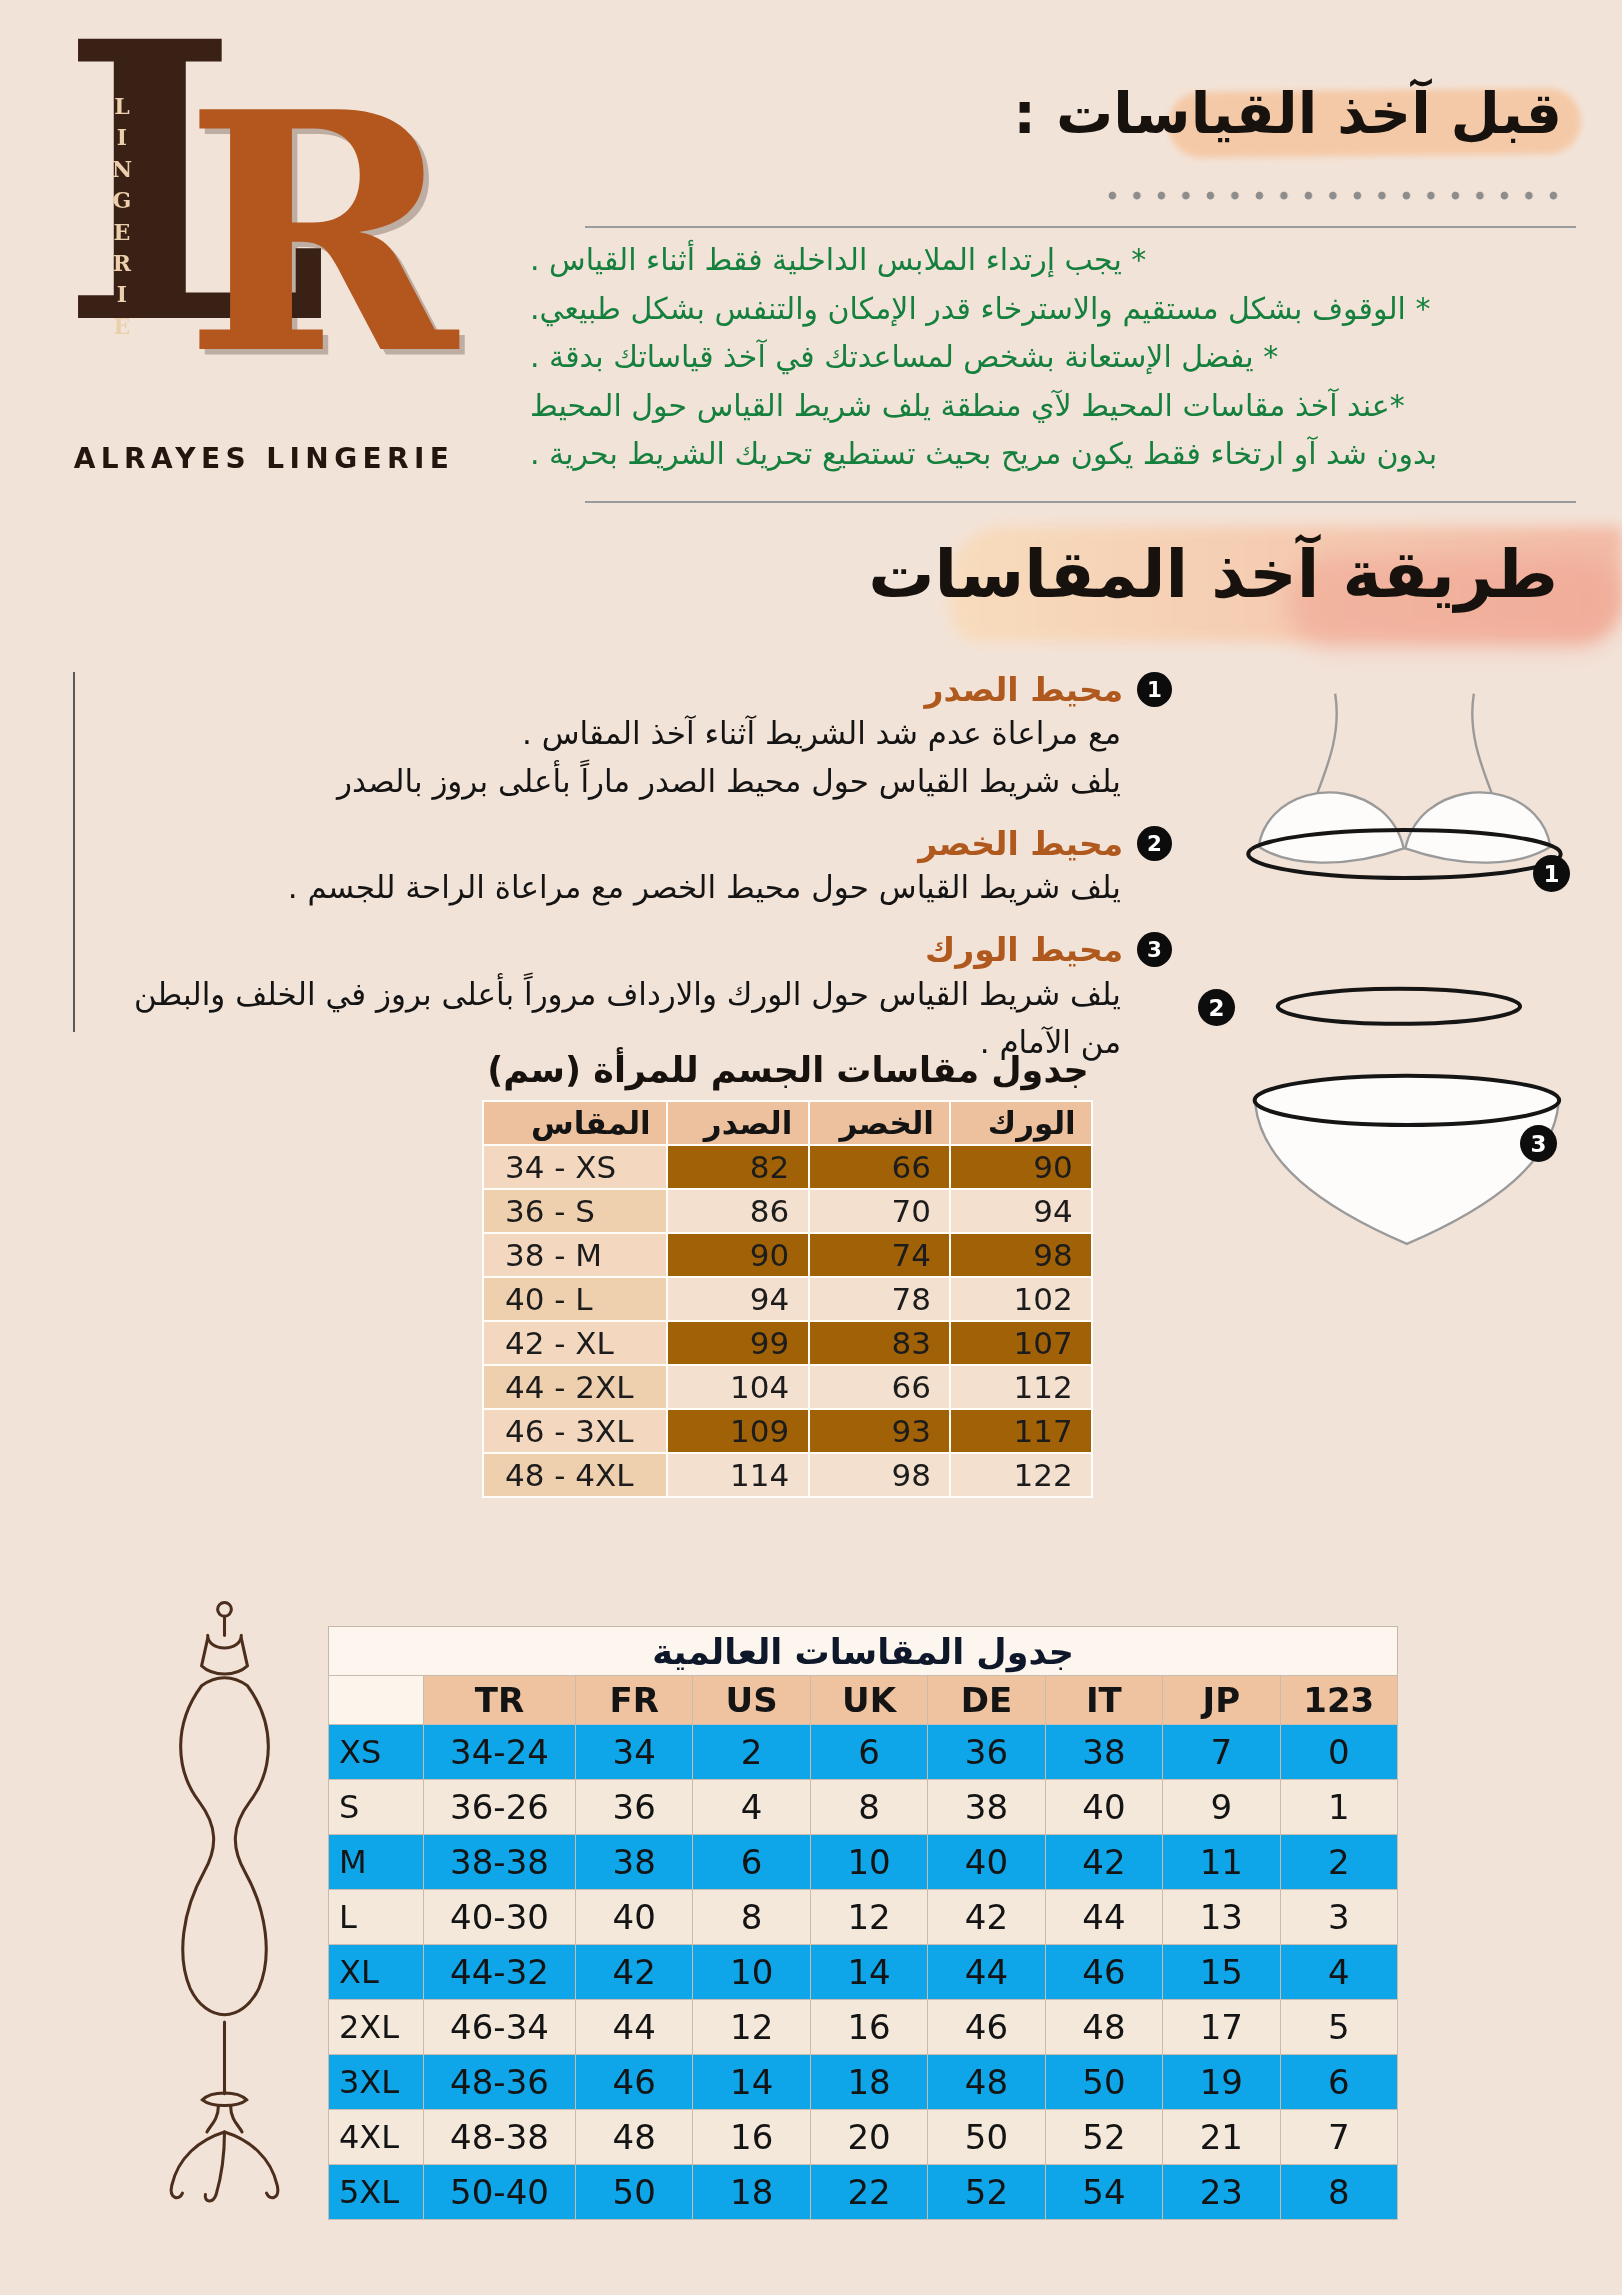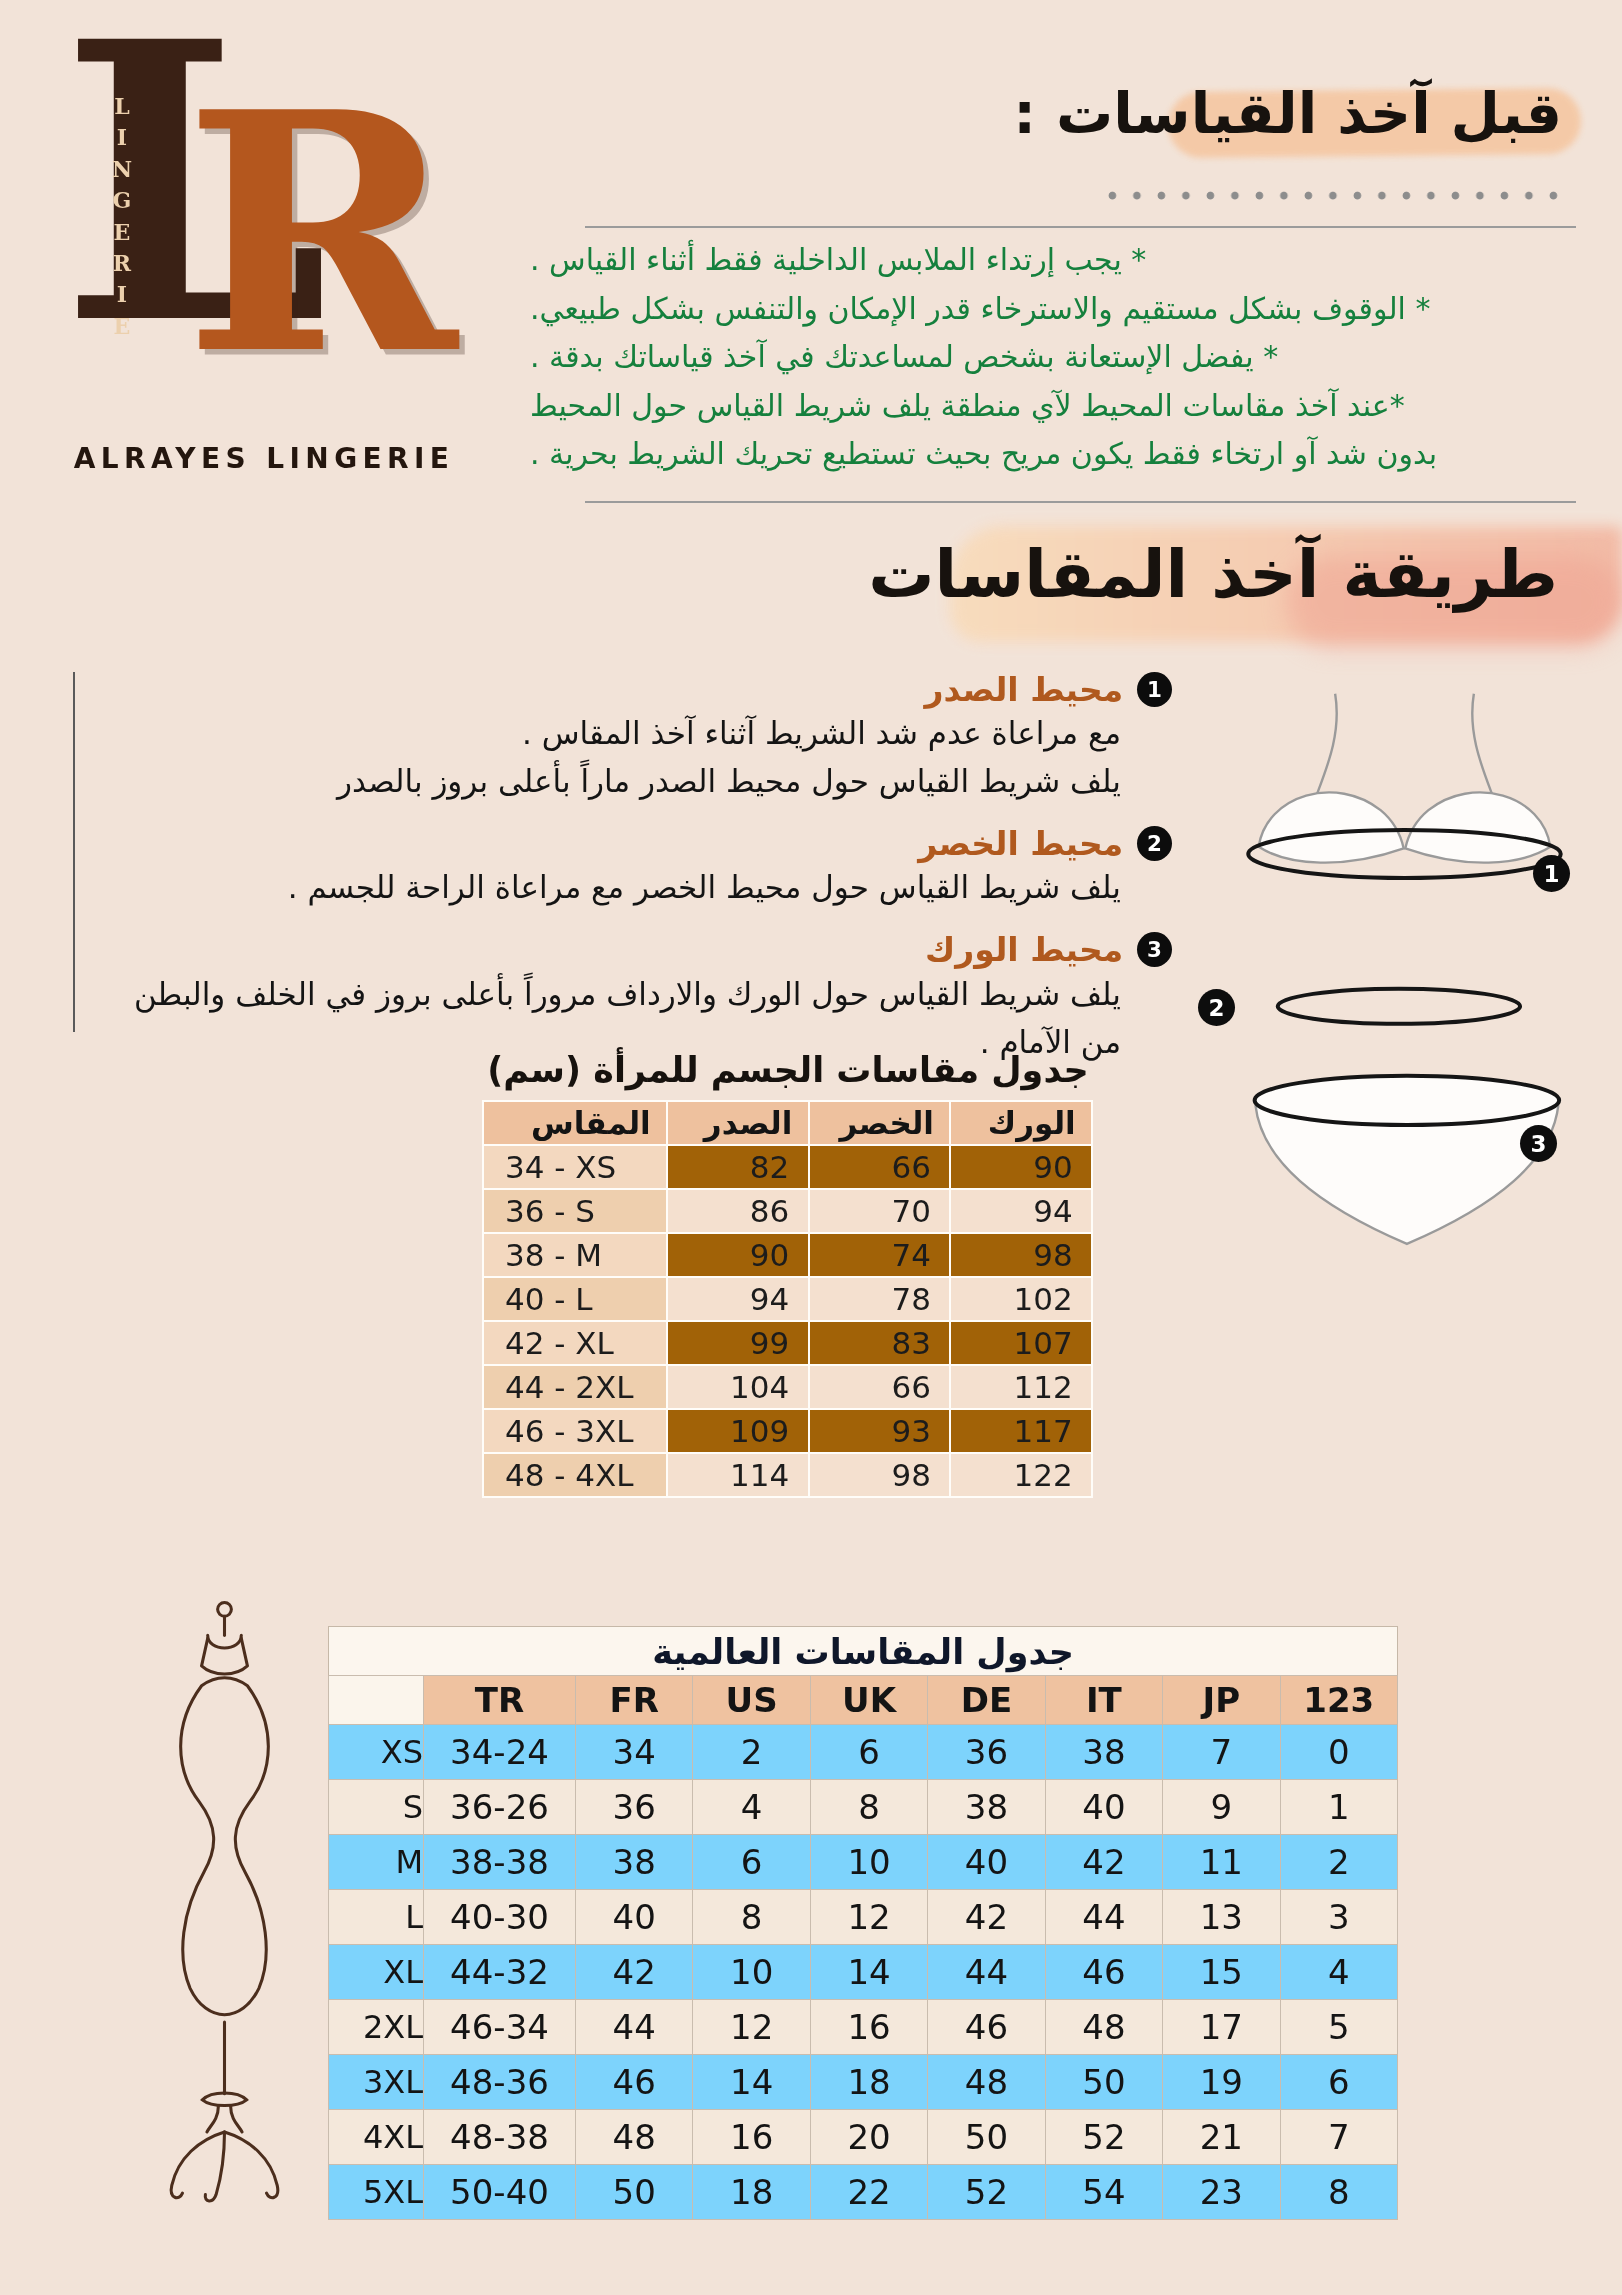--- a/index.html
+++ b/index.html
@@ -129,31 +129,31 @@
 
   
   #intl-title-band {
     left: 328px; top: 1626px; width: 1070px; height: 51px;
     background: #fcf6ee; border: 1.5px solid #c6b8a8;
     display: flex; align-items: center; justify-content: center;
     font-size: 35px; font-weight: 700; direction: rtl; color: #0f172a;
   }
   .intl-table {
     left: 328px; top: 1675px; width: 1070px;
-    border-collapse: collapse; background: #7dd3fc; table-layout: fixed;
+    border-collapse: collapse; background: #0ea5e9; table-layout: fixed;
   }
   .intl-table th, .intl-table td { border: 1.5px solid #c9bcae; }
   .intl-table thead th {
     background: #efc2a0; font-size: 34px; font-weight: 700;
     height: 49px; text-align: center; color: #141414;
   }
   .intl-table thead th:first-child { background: #fbf5ec; width: 95px; }
   .intl-table thead th:nth-child(2) { width: 152px; }
   .intl-table td { font-size: 34px; height: 55px; text-align: center; color: #141414; }
-  .intl-table td:first-child { text-align: right; padding-left: 10px; font-size: 32px; }
+  .intl-table td:first-child { text-align: left; padding-left: 10px; font-size: 32px; }
   .intl-table tbody tr:nth-child(even) { background: #f4e8db; }
 
   
   #dressform-svg { left: 129px; top: 1595px; width: 191px; height: 643px; }
 </style>
 </head>
 <body>
 
 <div class="abs" id="logo">
   <span class="logo-l">L</span>

